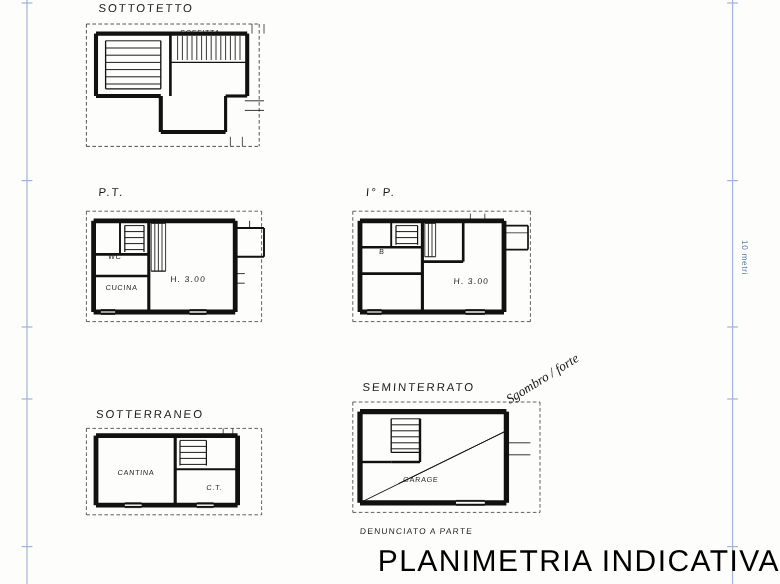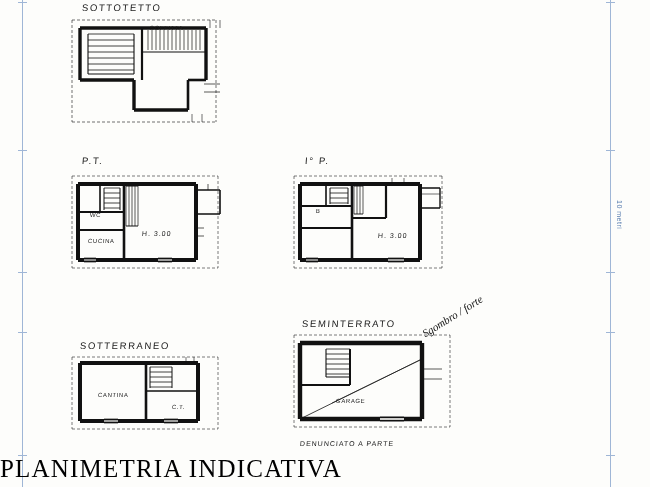--- a/index.html
+++ b/index.html
@@ -59,22 +59,22 @@
   }
   .cap.tiny {
     font-size: 6px;
     letter-spacing: .6px;
   }
   .title {
     position: absolute;
     left: 0;
     right: 0;
     bottom: 4px;
-    text-align: left;
-    font-family: Liberation Serif, serif;
+    text-align: right;
+    font-family: Liberation Sans, sans-serif;
     font-size: 25px;
     letter-spacing: 1.2px;
     color: #000;
   }
   .plan {
     position: absolute;
   }
   .plan svg {
     display: block;
     overflow: visible;

